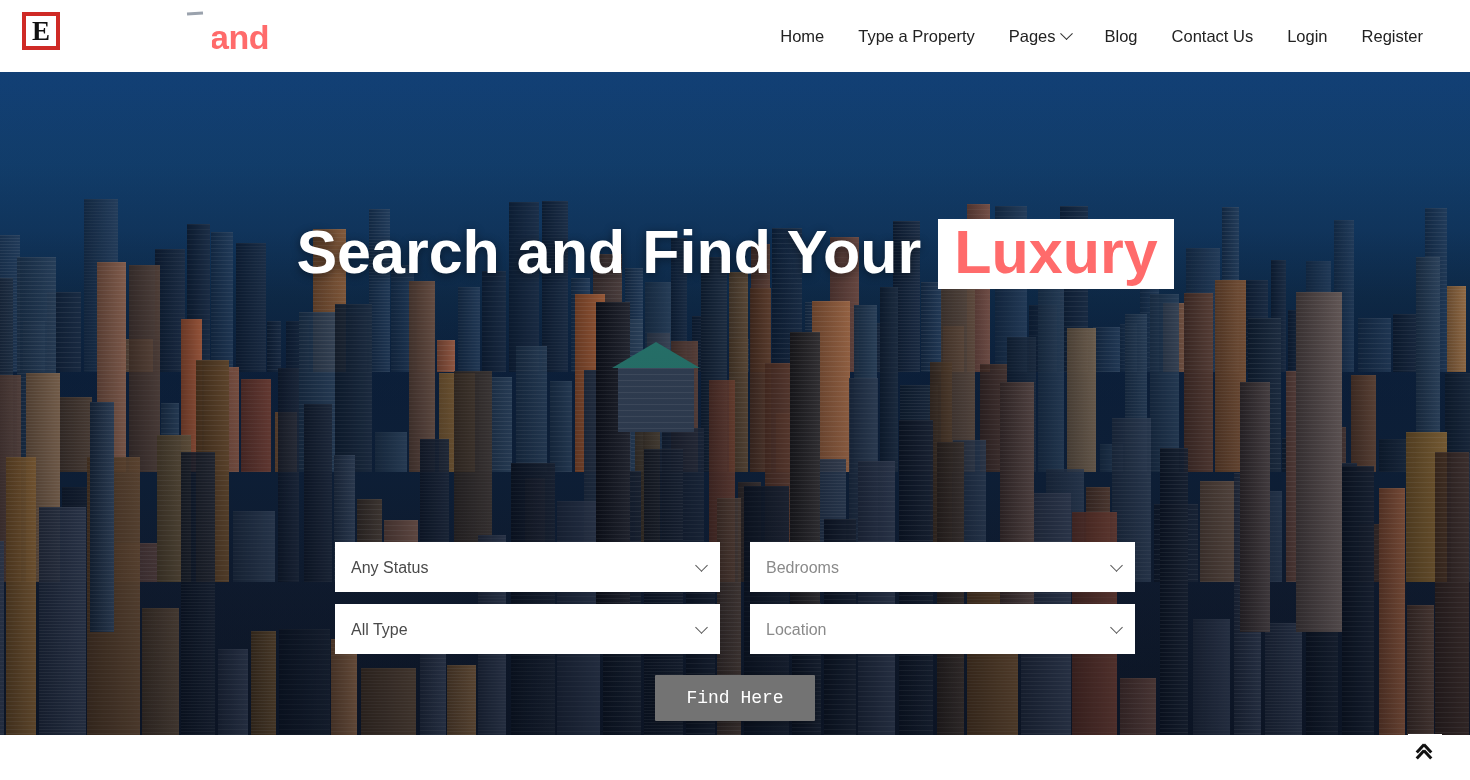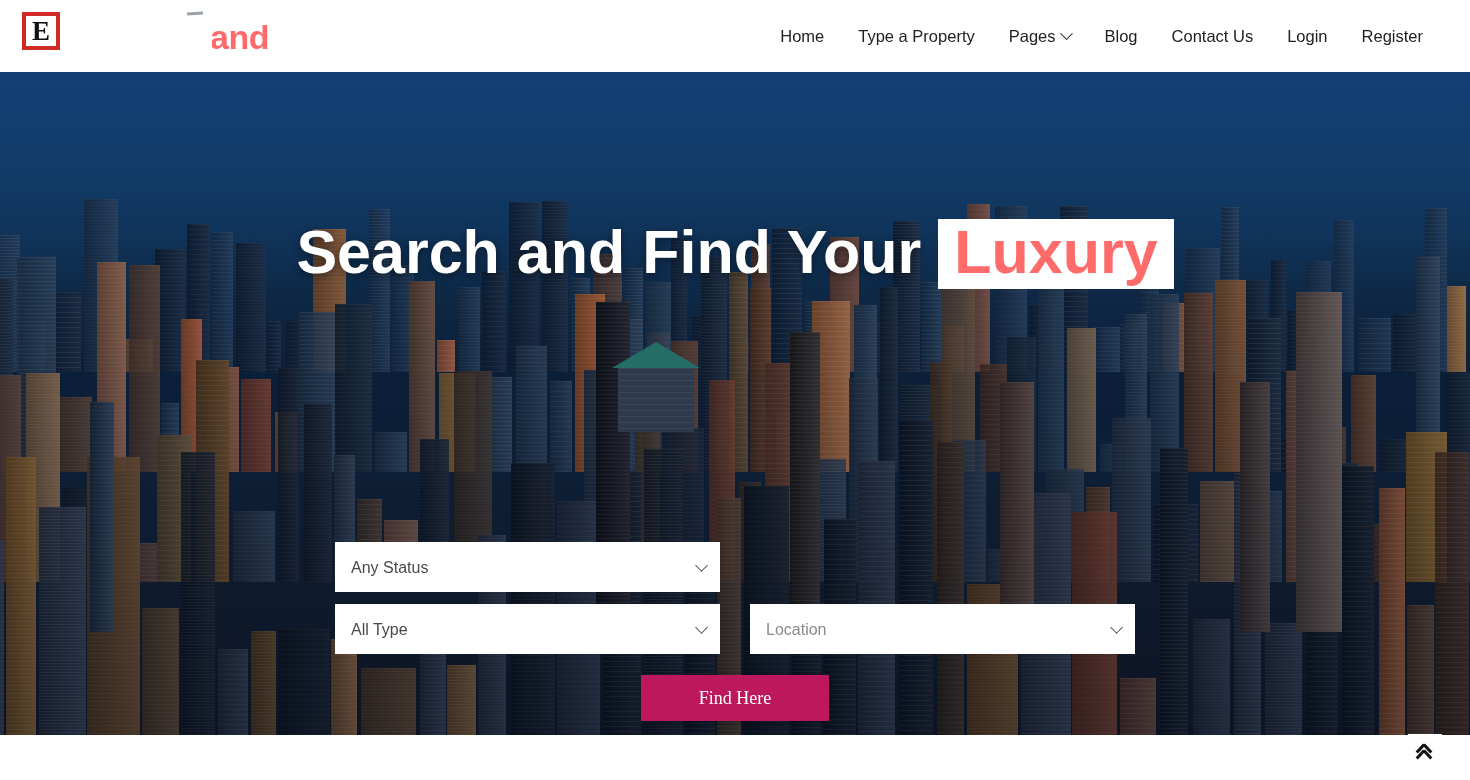--- a/index.html
+++ b/index.html
@@ -245,26 +245,26 @@
     transform: rotate(45deg);
     pointer-events: none;
   }
 
   .find-wrap {
     text-align: center;
     margin-top: 21px;
   }
   .find-btn {
     display: inline-block;
-    background: #be185d;
+    background: #737373;
     color: #ffffff;
     border: none;
-    font-family: Liberation Serif, serif;
+    font-family: Liberation Mono, monospace;
     font-size: 18px;
-    width: 188px;
+    width: 160px;
     height: 46px;
     line-height: 46px;
     cursor: pointer;
     border-radius: 1px;
     box-shadow: 0 2px 8px rgba(0,0,0,0.25);
   }
 
   
   .scroll-top {
     position: absolute;
@@ -515,20 +515,24 @@
         <br>
       </h1>
     </div>
 
     <div class="search-form">
       <div class="form-row">
         <div class="field">
           <select id="sel-status"><option value="Any Status">Any Status</option><option value="For Sale">For Sale</option><option value="For Rent">For Rent</option><option value="Sold">Sold</option></select>
           <span class="chev"></span>
         </div>
+        <div class="field muted">
+          <select id="sel-bedrooms"><option value="Bedrooms">Bedrooms</option><option value="1">1</option><option value="2">2</option><option value="3">3</option><option value="4">4</option><option value="5+">5+</option></select>
+          <span class="chev"></span>
+        </div>
       </div>
       <div class="form-row">
         <div class="field">
           <select id="sel-type"><option value="All Type">All Type</option><option value="Apartment">Apartment</option><option value="House">House</option><option value="Villa">Villa</option><option value="Office">Office</option></select>
           <span class="chev"></span>
         </div>
         <div class="field muted">
           <select id="sel-location"><option value="Location">Location</option><option value="New York">New York</option><option value="London">London</option><option value="Paris">Paris</option><option value="Tokyo">Tokyo</option></select>
           <span class="chev"></span>
         </div>

